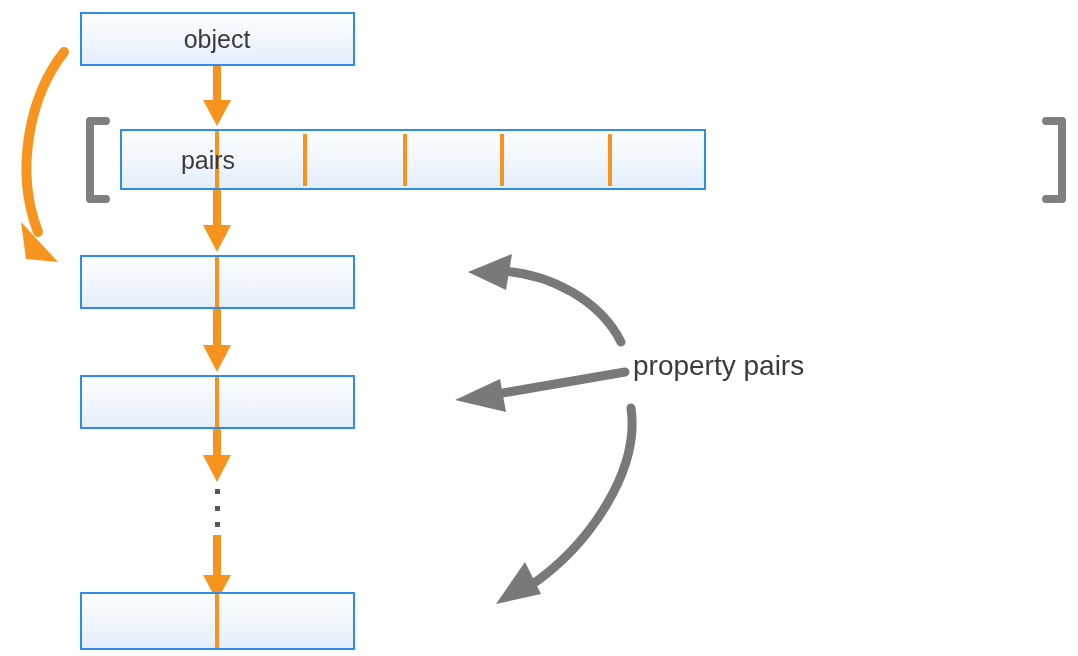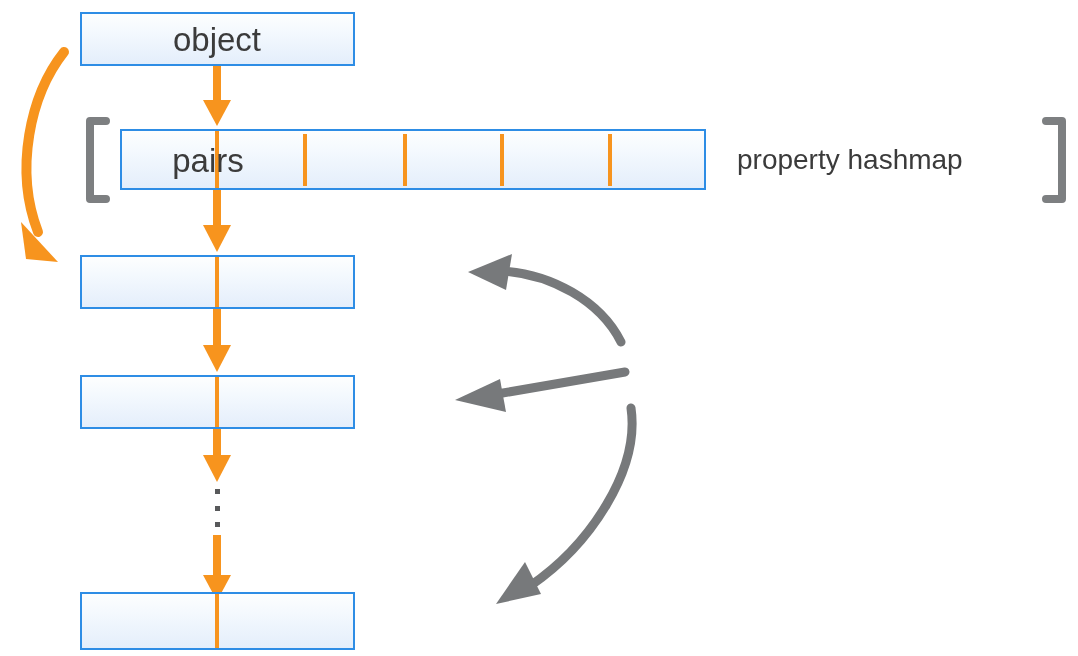--- a/index.html
+++ b/index.html
@@ -30,21 +30,21 @@
   }
   .node-box {
     position: absolute;
     box-sizing: border-box;
     border: 2px solid #2E8DE5;
     background: linear-gradient(to bottom, #fdfefe 0%, #f4f9fe 35%, #e4eefb 100%);
   }
   .node-label {
     position: absolute;
     color: #3b3b3b;
-    font-size: 33px;
+    font-size: 25px;
     line-height: 1;
     white-space: nowrap;
     font-family: "Liberation Sans", sans-serif;
   }
   .annot-label {
     position: absolute;
     color: #3b3b3b;
     font-size: 28px;
     line-height: 1;
     white-space: nowrap;
@@ -139,16 +139,16 @@
     <g stroke="#7d7f81" stroke-width="8" fill="none" stroke-linecap="round" stroke-linejoin="round">
       <path d="M 106,121 L 90,121 L 90,199 L 106,199"></path>
       <path d="M 1046,121 L 1062,121 L 1062,199 L 1046,199"></path>
     </g>
   </svg>
 
   <div class="node-label" style="left:217px; top:39px; transform:translate(-50%,-50%);">object</div>
 
   <div class="node-label" style="left:208px; top:160px; transform:translate(-50%,-50%);">pairs</div>
 
-  <div class="annot-label" style="left:737px; top:160px; transform:translate(0,-50%);">property hashmap</div>
 
+  <div class="annot-label" style="left:633px; top:366px; transform:translate(0,-50%);">property pairs</div>
 
 </div>
 
 </body></html>

